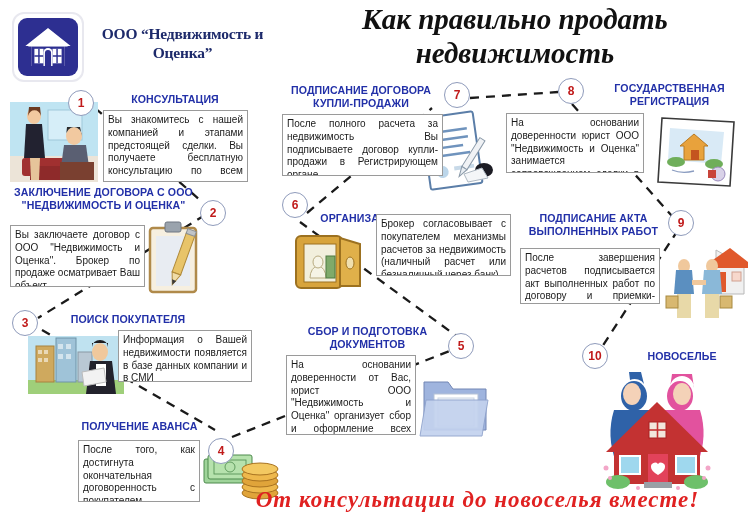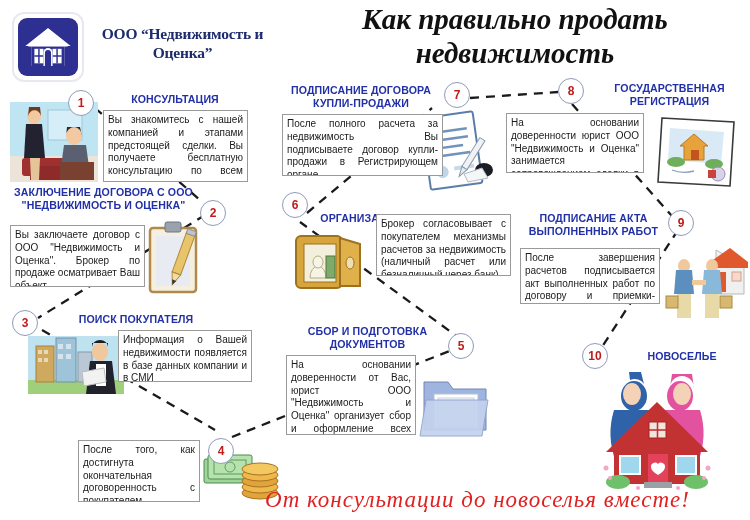--- a/index.html
+++ b/index.html
@@ -61,21 +61,21 @@
     background:#ffffff;border:1px solid #8f9bbb;
     color:#c01a1a;font-weight:bold;font-size:12px;
     display:flex;align-items:center;justify-content:center;
     box-sizing:border-box;
   }
   .pic{position:absolute;z-index:3;}
 
   .tagline{
     position:absolute;left:215px;top:487px;width:525px;height:30px;z-index:9;
     font-family:"Liberation Serif", serif;
-    font-style:italic;font-weight:normal;font-size:23px;
+    font-style:italic;font-weight:bold;font-size:23px;
     color:#e02121;text-align:center;letter-spacing:1px;
     white-space:nowrap;
   }
 </style>
 </head>
 <body>
 
 <div id="page">
 
   <svg id="connectors" viewBox="0 0 750 520">
@@ -147,21 +147,21 @@
       <g transform="rotate(20 40 44)">
         <rect x="36" y="14" width="9" height="42" fill="#e8c46a" stroke="#b08a3a"></rect>
         <polygon points="36,56 45,56 40.5,68" fill="#f0dca8" stroke="#b08a3a"></polygon>
         <polygon points="38.5,63 43,63 40.5,68" fill="#3a3a3a"></polygon>
         <rect x="36" y="10" width="9" height="5" fill="#c0c4c8" stroke="#8a8e92"></rect>
       </g>
     </svg>
   </div>
 
   <div class="badge" style="left:12px;top:310px;">3</div>
-  <div class="step-title" style="left:56px;top:313px;width:160px;">ПОИСК ПОКУПАТЕЛЯ</div>
+  <div class="step-title" style="left:48px;top:313px;width:160px;">ПОИСК ПОКУПАТЕЛЯ</div>
   <div class="step-box" style="left:118px;top:330px;width:134px;height:52px;">Информация о Вашей недвижимости появляется в базе данных компании и в СМИ</div>
   <div class="pic" style="left:26px;top:334px;width:100px;height:62px;">
     <svg viewBox="0 0 100 62" width="100" height="62">
       <rect x="2" y="2" width="96" height="58" fill="#bfe2f0"></rect>
       <rect x="2" y="46" width="96" height="14" fill="#9fcf7a"></rect>
       <rect x="10" y="12" width="18" height="36" fill="#cfa95e" stroke="#a8823f"></rect>
       <rect x="30" y="4" width="20" height="44" fill="#9fc3d8" stroke="#6f93a8"></rect>
       <rect x="52" y="18" width="14" height="30" fill="#b9c8d4" stroke="#8a98a4"></rect>
       <g fill="#ffffff" opacity="0.55">
         <rect x="12" y="16" width="4" height="4"></rect>
@@ -175,20 +175,21 @@
       </g>
       <ellipse cx="74" cy="18" rx="8" ry="9" fill="#f0c89c"></ellipse>
       <path d="M66,13 a8,7 0 0 1 16,0 l0,-4 -16,0 Z" fill="#1d1d22"></path>
       <path d="M64,27 L86,27 L90,60 L60,60 Z" fill="#22222c"></path>
       <rect x="70" y="30" width="10" height="22" fill="#ffffff"></rect>
       <polygon points="56,38 78,34 80,48 58,52" fill="#f2f2f2" stroke="#bbb"></polygon>
     </svg>
   </div>
 
   <div class="badge" style="left:208px;top:438px;">4</div>
+  <div class="step-title" style="left:72px;top:420px;width:135px;">ПОЛУЧЕНИЕ АВАНСА</div>
   <div class="step-box" style="left:78px;top:440px;width:122px;height:62px;">После того, как достигнута окончательная договоренность с покупателем, специалист помогает Вам получить аванс.</div>
   <div class="pic" style="left:198px;top:445px;width:90px;height:62px;">
     <svg viewBox="0 0 90 62" width="90" height="62">
       <g>
         <rect x="6" y="14" width="44" height="24" rx="2" fill="#9fd49a" stroke="#4d8a4d"></rect>
         <rect x="10" y="10" width="44" height="24" rx="2" fill="#b6e2ad" stroke="#4d8a4d"></rect>
         <rect x="16" y="15" width="32" height="14" fill="none" stroke="#4d8a4d" stroke-width="0.8"></rect>
         <circle cx="32" cy="22" r="5" fill="none" stroke="#4d8a4d" stroke-width="0.8"></circle>
       </g>
       <g>

